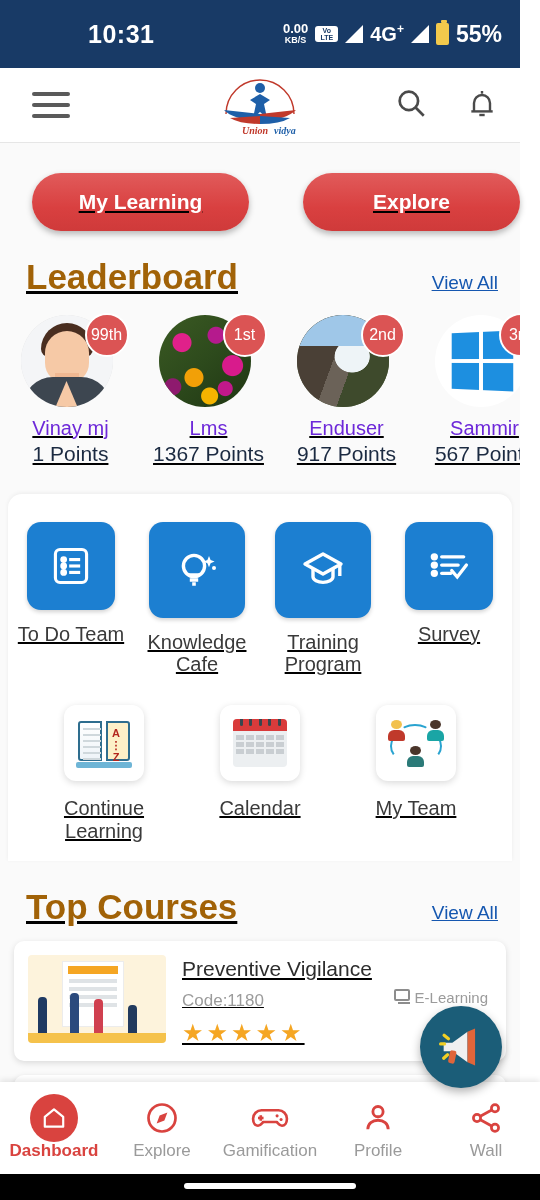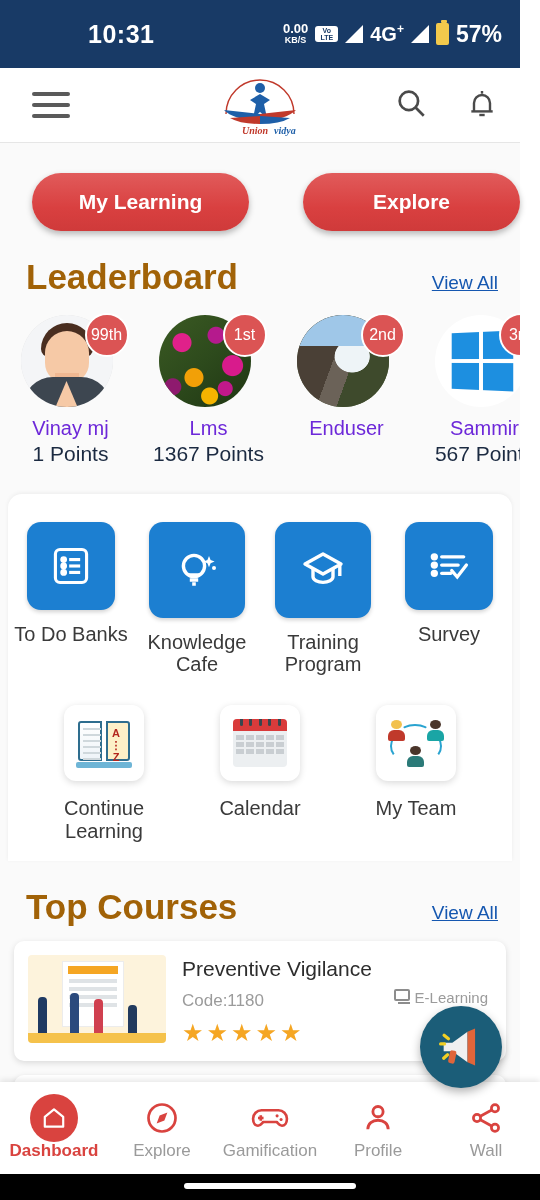--- a/index.html
+++ b/index.html
@@ -3,21 +3,21 @@
 <meta charset="utf-8">
 <style>
   * { margin:0; padding:0; box-sizing:border-box; }
   html,body { width:540px; height:1200px; }
   body {
     font-family: "Liberation Sans", sans-serif;
     background:#ffffff;
     position:relative;
     overflow:hidden;
   }
-  .screen { width:520px; height:1200px; position:relative; background:#fafafa; }
+  .screen { width:520px; height:1200px; position:relative; background:#fafafa;text-decoration:underline; }
 
   
   .statusbar {
     height:68px; background:#183a66; color:#fff;
     display:flex; align-items:center; position:relative;
   }
   .sb-time { position:absolute; left:88px; font-size:25px; font-weight:bold; letter-spacing:.5px; }
   .sb-right { position:absolute; right:18px; display:flex; align-items:center; gap:7px; }
   .sb-kb { display:flex; flex-direction:column; align-items:center; line-height:1.05; }
   .sb-kb .k1 { font-size:13px; font-weight:bold; }
@@ -226,21 +226,21 @@
         <span class="k2">KB/S</span>
       </div>
       <div class="sb-volte">
         <i>Vo</i>
         <i>LTE</i>
       </div>
       <div class="sig"></div>
       <div class="sb-4g"><span>4G</span><sup>+</sup></div>
       <div class="sig"></div>
       <div class="batt"></div>
-      <div class="sb-pct">57%</div>
+      <div class="sb-pct">55%</div>
     </div>
   </div>
 
   <div class="appbar">
     <div class="hamburger">
       <span></span>
         <span></span>
         <span></span>
     </div>
     <div class="logo-wrap">
@@ -314,20 +314,21 @@
     </div>
 
     <div class="lb-item">
       <div class="lb-avwrap">
         <div class="lb-av">
             <div class="av-falls"></div>
           </div>
         <div class="rank-badge">2nd</div>
       </div>
       <div class="lb-name">Enduser</div>
+      <div class="lb-pts">917 Points</div>
     </div>
 
     <div class="lb-item">
       <div class="lb-avwrap">
         <div class="lb-av">
           <div class="av-win">
               <div class="win-grid">
                 <span></span>
                 <span></span>
                 <span></span>
@@ -351,21 +352,21 @@
           <svg width="44" height="44" viewBox="0 0 24 24" fill="none" stroke="#fff" stroke-width="1.7">
             <rect x="3.5" y="3" width="17" height="18" rx="2.5"></rect>
             <circle cx="8" cy="8.5" r="1" fill="#fff"></circle>
               <line x1="11" y1="8.5" x2="17" y2="8.5"></line>
             <circle cx="8" cy="12" r="1" fill="#fff"></circle>
               <line x1="11" y1="12" x2="17" y2="12"></line>
             <circle cx="8" cy="15.5" r="1" fill="#fff"></circle>
               <line x1="11" y1="15.5" x2="17" y2="15.5"></line>
           </svg>
         </div>
-        <div class="tile-label">To Do Banks</div>
+        <div class="tile-label">To Do Team</div>
       </div>
 
       <div class="tile">
         <div class="tile-box big">
           <svg width="48" height="48" viewBox="0 0 24 24" fill="none" stroke="#fff" stroke-width="1.7">
             <circle cx="10.5" cy="10" r="5.3"></circle>
             <path d="M7.8 14.5 h5.4 M8.4 17 h4.2 M9.6 19 h1.8"></path>
             <path d="M18 5 l.8 2 2 .8 -2 .8 -.8 2 -.8 -2 -2 -.8 2 -.8 z" fill="#fff" stroke="none"></path>
             <circle cx="20.5" cy="11" r="1" fill="#fff" stroke="none"></circle>
           </svg>

